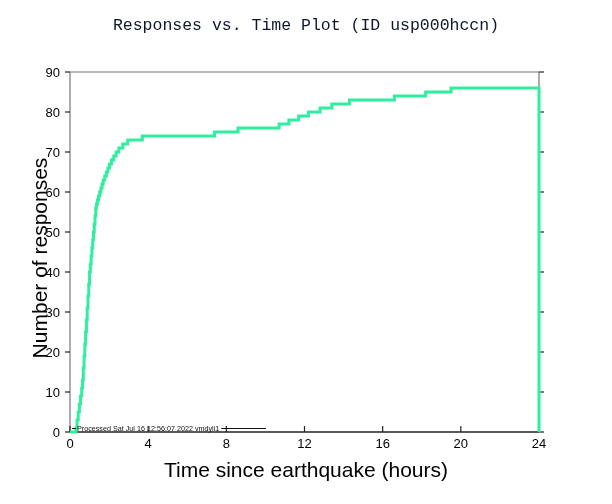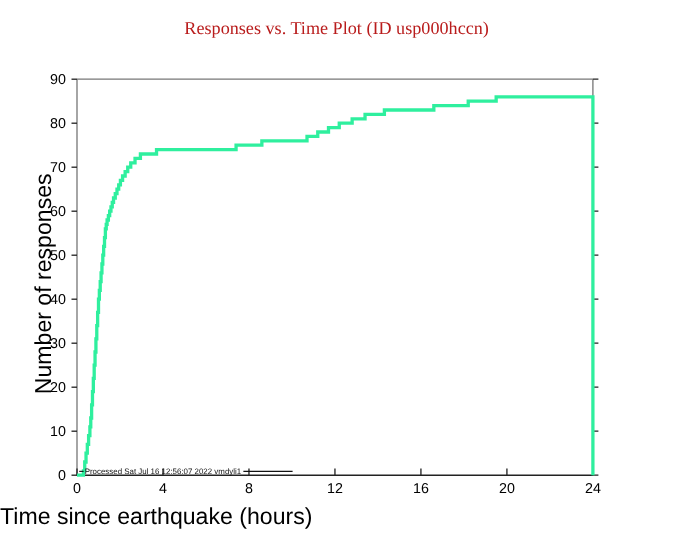--- a/index.html
+++ b/index.html
@@ -24,32 +24,32 @@
     height: 504px;
   }
 
   .chart-title {
     position: absolute;
     left: 0;
     top: 16px;
     width: 612px;
     text-align: center;
     font-size: 16.5px;
-    font-family: Liberation Serif, serif;
-    color: #b91c1c;
+    font-family: Liberation Mono, monospace;
+    color: #0f172a;
     letter-spacing: 0px;
     white-space: nowrap;
   }
 
   .x-axis-label {
     position: absolute;
     left: 0;
     top: 458px;
     width: 612px;
-    text-align: left;
+    text-align: center;
     font-size: 21px;
     font-family: "Liberation Sans", sans-serif;
     color: #000000;
     white-space: nowrap;
   }
 
   .y-axis-label {
     position: absolute;
     left: -110px;
     top: 246px;

